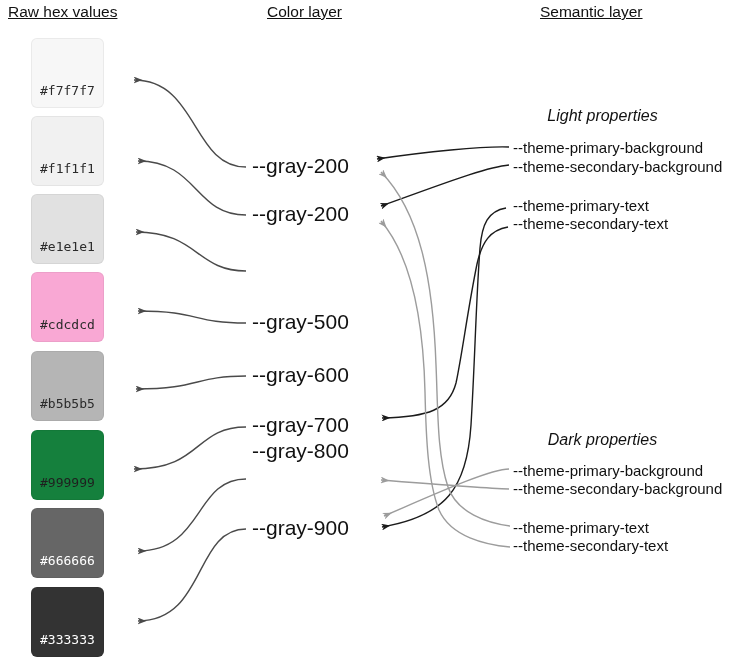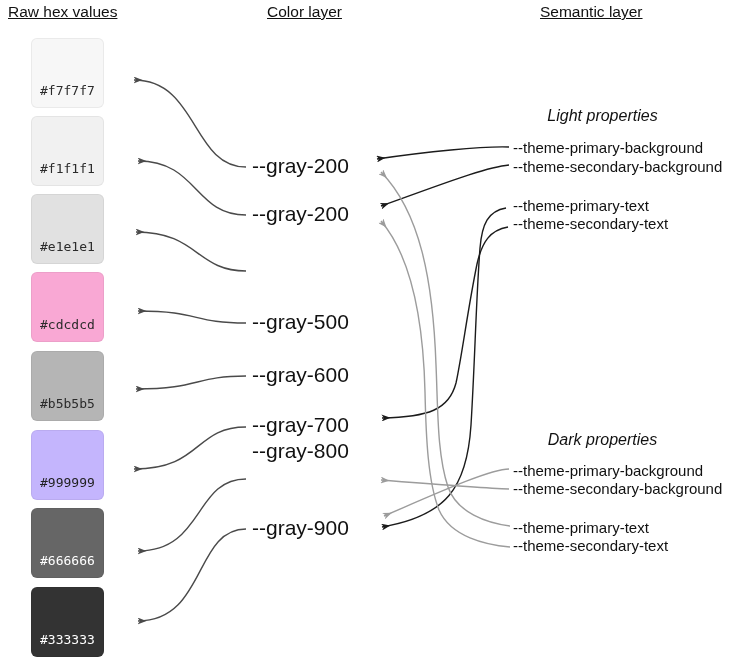--- a/index.html
+++ b/index.html
@@ -91,21 +91,21 @@
   </div>
   <div class="swatch" style="top: 194px; background: rgb(225, 225, 225);">
     <span class="hex-label" style="color: rgb(43, 43, 43);">#e1e1e1</span>
   </div>
   <div class="swatch" style="top: 272px; background: #f9a8d4;">
     <span class="hex-label" style="color: rgb(43, 43, 43);">#cdcdcd</span>
   </div>
   <div class="swatch" style="top: 351px; background: rgb(181, 181, 181);">
     <span class="hex-label" style="color: rgb(43, 43, 43);">#b5b5b5</span>
   </div>
-  <div class="swatch" style="top: 430px; background: #c4b5fd;">
+  <div class="swatch" style="top: 430px; background: #15803d;">
     <span class="hex-label" style="color: rgb(31, 31, 31);">#999999</span>
   </div>
   <div class="swatch" style="top: 508px; background: rgb(102, 102, 102);">
     <span class="hex-label" style="color: rgb(255, 255, 255);">#666666</span>
   </div>
   <div class="swatch" style="top: 587px; background: rgb(51, 51, 51);">
     <span class="hex-label" style="color: rgb(255, 255, 255);">#333333</span>
   </div>
 
   <div class="token-label" style="top:153px;">--gray-200</div>

